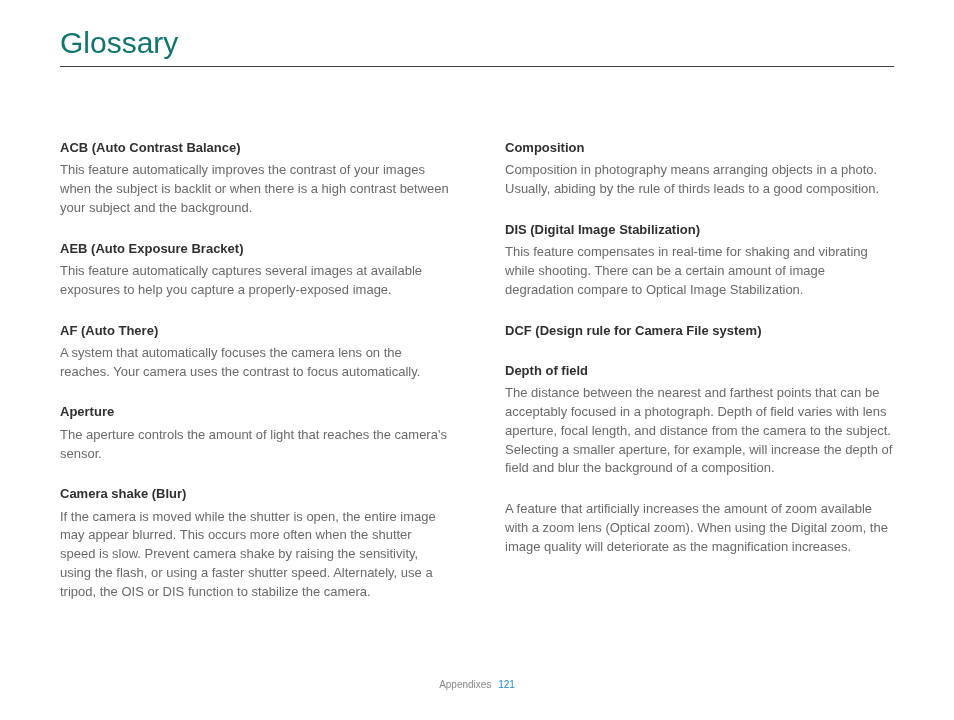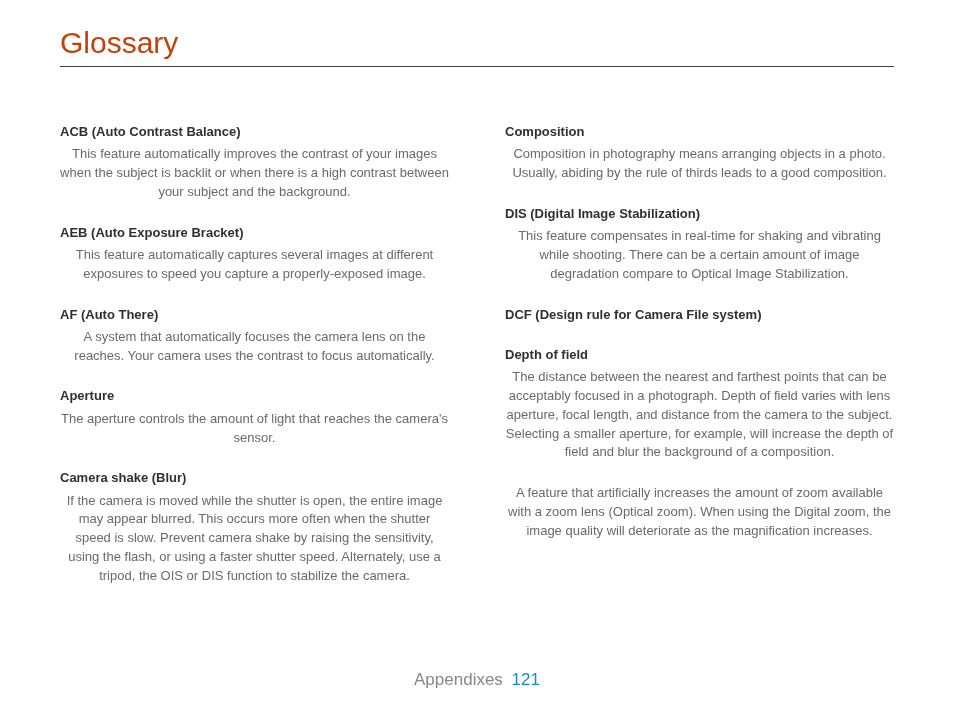--- a/index.html
+++ b/index.html
@@ -1,42 +1,42 @@
 <!DOCTYPE html>
 <html><head>
 <meta charset="utf-8">
 <style>
   * { margin:0; padding:0; box-sizing:border-box; }
   html, body { width:954px; height:720px; background:#ffffff; font-family:"Helvetica Neue", Helvetica, Arial, sans-serif; -webkit-font-smoothing:antialiased; }
   .page { width:954px; height:720px; padding:26px 60px 0 60px; position:relative; }
-  .title { font-size:30px; font-weight:400; color:#c2410c; letter-spacing:0; font-stretch:condensed; }
+  .title { font-size:30px; font-weight:400; color:#0f766e; letter-spacing:0; font-stretch:condensed; }
   .rule { height:1px; background:#404040; margin-top:6px; }
-  .columns { display:flex; gap:56px; margin-top:56px; }
+  .columns { display:flex; gap:56px; margin-top:72px; }
   .col { flex:1 1 0; }
   .entry { margin-bottom:22px; }
   .term { font-size:13px; font-weight:600; color:#303030; line-height:1.4; margin-bottom:4px; }
-  .def { font-size:13px; font-weight:300; color:#6a6a6a; line-height:1.45;text-align:center; }
-  .footer { position:absolute; bottom:30px; left:0; width:100%; text-align:center; font-size:17px; color:#888; }
+  .def { font-size:13px; font-weight:300; color:#6a6a6a; line-height:1.45; }
+  .footer { position:absolute; bottom:30px; left:0; width:100%; text-align:center; font-size:10px; color:#888; }
   .footer .pg { color:#178ad4; margin-left:4px; }
 </style>
 </head>
 <body>
 
 <div class="page">
   <h1 class="title">Glossary</h1>
   <div class="rule"></div>
   <div class="columns">
     <div class="col">
         <div class="entry">
           <div class="term">ACB (Auto Contrast Balance)</div>
           <div class="def">This feature automatically improves the contrast of your images when the subject is backlit or when there is a high contrast between your subject and the background.</div>
         </div>
         <div class="entry">
           <div class="term">AEB (Auto Exposure Bracket)</div>
-          <div class="def">This feature automatically captures several images at different exposures to speed you capture a properly-exposed image.</div>
+          <div class="def">This feature automatically captures several images at available exposures to help you capture a properly-exposed image.</div>
         </div>
         <div class="entry">
           <div class="term">AF (Auto There)</div>
           <div class="def">A system that automatically focuses the camera lens on the reaches. Your camera uses the contrast to focus automatically.</div>
         </div>
         <div class="entry">
           <div class="term">Aperture</div>
           <div class="def">The aperture controls the amount of light that reaches the camera's sensor.</div>
         </div>
         <div class="entry">

